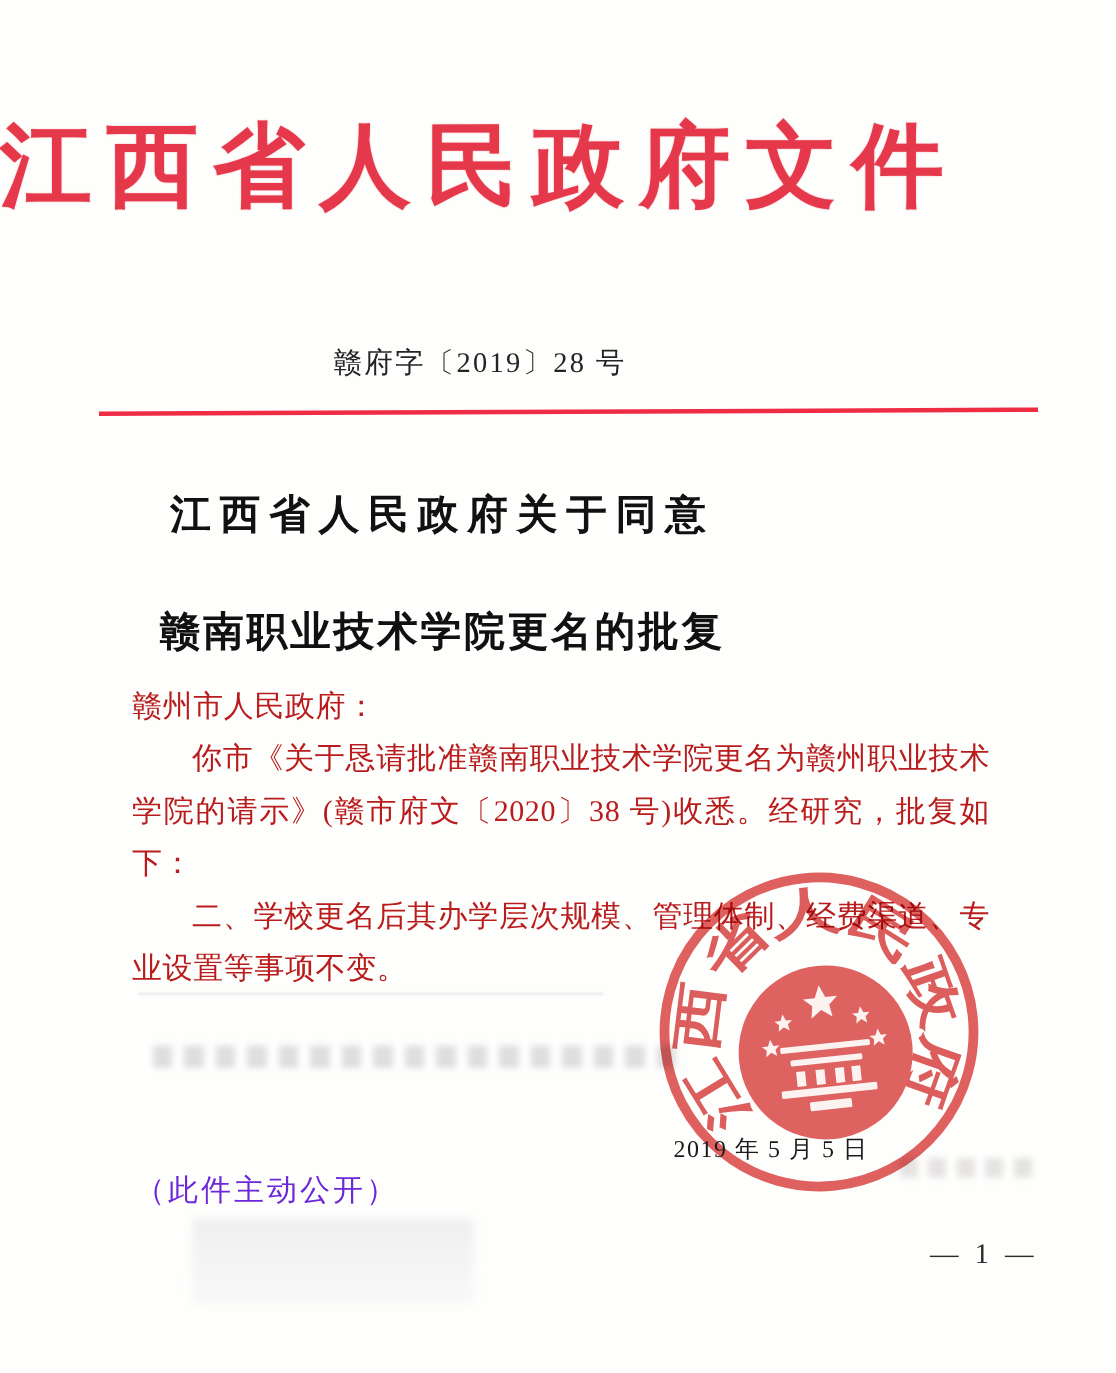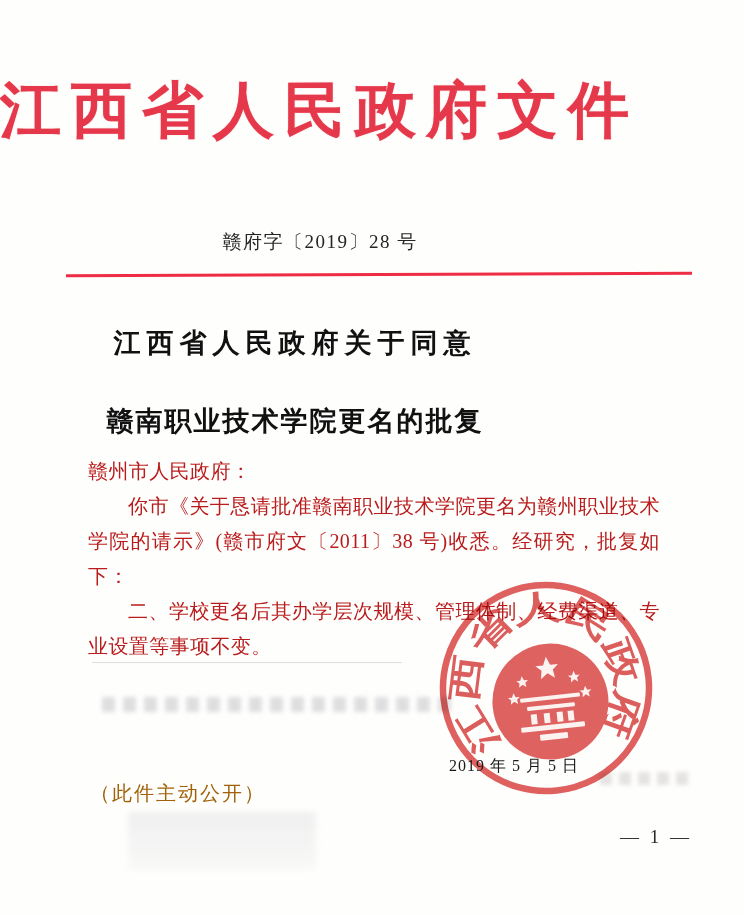--- a/index.html
+++ b/index.html
@@ -40,21 +40,21 @@
   .seal {
     position:absolute; top:574px; left:432px; width:228px; height:228px;
     opacity:0.9; mix-blend-mode:multiply;
   }
   .date-line {
     position:absolute; top:756px; left:449px;
     font-size:16px; letter-spacing:1px; color:#1b1b1b;
   }
   .disclosure {
     position:absolute; top:780px; left:90px;
-    font-size:20px; letter-spacing:2px; color:#a16207;
+    font-size:20px; letter-spacing:2px; color:#6d28d9;
   }
   .page-number {
     position:absolute; top:826px; right:52px;
     font-size:19px; letter-spacing:3px; color:#2a2a2a;
   }
   
   .artifact-line {
     position:absolute; top:662px; left:92px; width:310px; height:1px;
     background:rgba(175,175,180,0.40); filter:blur(0.6px);
   }
@@ -87,21 +87,21 @@
 
   <div class="red-line"></div>
 
   <div class="doc-title">
     <div class="line1">江西省人民政府关于同意</div>
     <div class="line2">赣南职业技术学院更名的批复</div>
   </div>
 
   <div class="body-text">
     <p class="salutation">赣州市人民政府：</p>
-    <p>你市《关于恳请批准赣南职业技术学院更名为赣州职业技术学院的请示》(赣市府文〔2011〕38 号)收悉。经研究，批复如下：</p>
+    <p>你市《关于恳请批准赣南职业技术学院更名为赣州职业技术学院的请示》(赣市府文〔2020〕38 号)收悉。经研究，批复如下：</p>
     <p>二、学校更名后其办学层次规模、管理体制、经费渠道、专业设置等事项不变。</p>
   </div>
 
   <div class="artifact-line"></div>
   <div class="artifact-bleed1"></div>
   <div class="artifact-bleed2"></div>
   <div class="artifact-shadow"></div>
 
   <svg class="seal" viewBox="-114 -114 228 228" aria-hidden="true">
     <defs>

